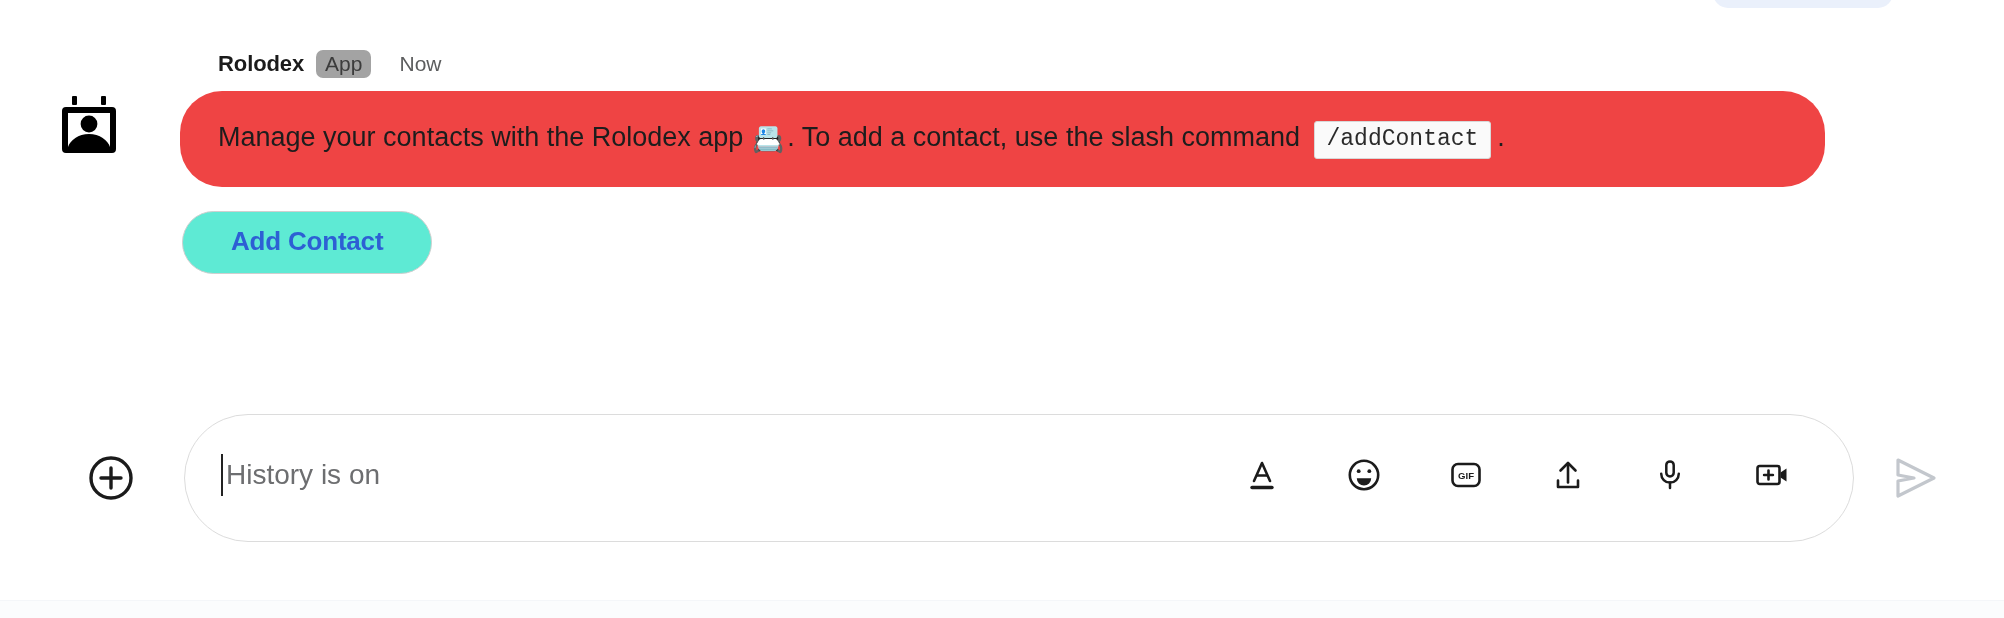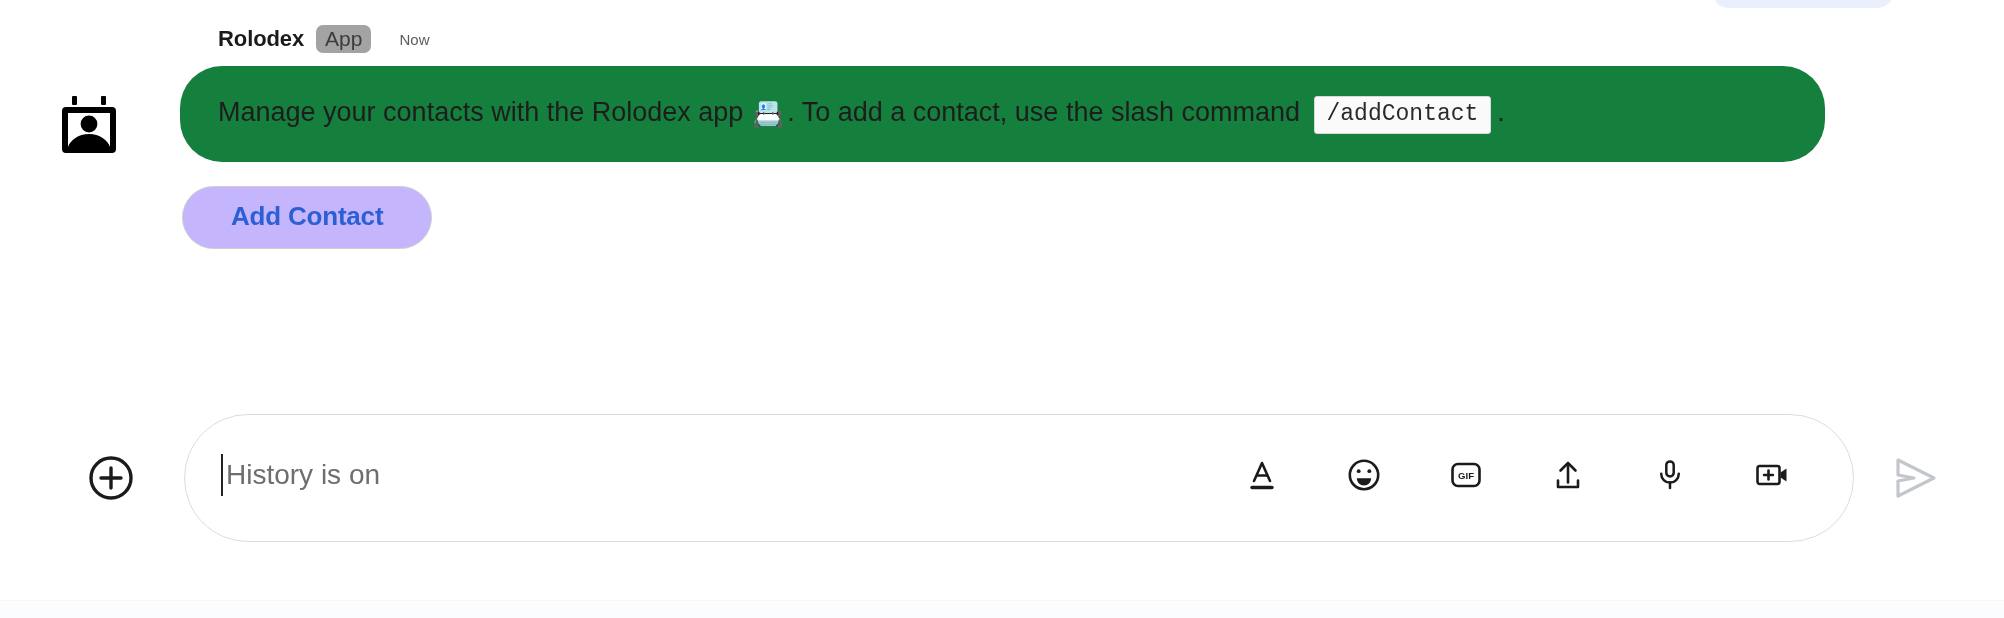--- a/index.html
+++ b/index.html
@@ -50,46 +50,47 @@
     width: 1660px;
   }
 
   
   .msg-header {
     display: flex;
     align-items: center;
     height: 34px;
     gap: 0;
     padding-left: 38px;
+    margin-top: 25px;
   }
   .sender-name {
     font-size: 22px;
     font-weight: bold;
     color: #1b1b1b;
     letter-spacing: -0.1px;
   }
   .app-badge {
     margin-left: 12px;
     font-size: 21px;
     color: #3c3c3c;
     background: #a3a3a3;
     border-radius: 7px;
     padding: 3px 9px 4px 9px;
     line-height: 1;
   }
   .timestamp {
     margin-left: 28px;
-    font-size: 15px;
+    font-size: 21px;
     color: #5c5d5e;
   }
 
   
   .bubble {
     margin-top: 10px;
-    background: #15803d;
+    background: #ef4444;
     border-radius: 42px;
     padding: 26px 40px 28px 38px;
     width: 1645px;
     font-size: 27px;
     line-height: 1.50;
     color: #1d1d1d;
   }
   .bubble .emoji {
     font-size: 26px;
     vertical-align: -2px;
@@ -109,21 +110,21 @@
     vertical-align: 1px;
   }
 
   
   .action-row {
     margin-top: 24px;
     padding-left: 2px;
   }
   .pill-button {
     display: inline-block;
-    background: #c4b5fd;
+    background: #5eead4;
     border: 1.6px solid #cfcfcf;
     border-radius: 999px;
     color: #2d5fd4;
     font-size: 26px;
     font-weight: bold;
     padding: 14px 48px 16px 48px;
     cursor: pointer;
     letter-spacing: -0.2px;
   }
 

